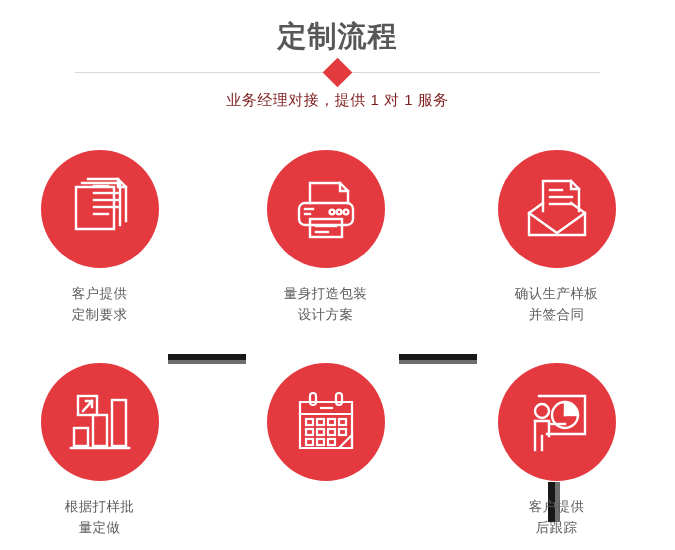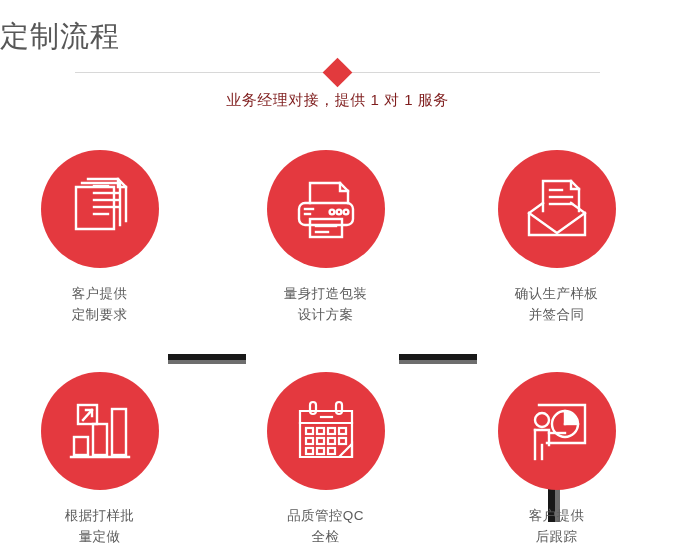--- a/index.html
+++ b/index.html
@@ -20,23 +20,23 @@
     position: absolute;
     top: 0; left: 0;
     width: 675px;
     height: 125px;
   }
   .page-title {
     position: absolute;
     top: 17px;
     left: 0;
     width: 675px;
-    text-align: left;
+    text-align: center;
     font-size: 29px;
-    font-weight: normal;
+    font-weight: bold;
     color: #575757;
     letter-spacing: 1px;
     line-height: 38px;
   }
   .divider-wrap {
     position: absolute;
     top: 72px;
     left: 75px;
     width: 525px;
     height: 2px;
@@ -76,21 +76,21 @@
     left: 0;
     width: 557px;
     height: 400px;
   }
   .step {
     position: absolute;
     width: 185px;
     text-align: center;
   }
   .step-r0 { top: 0px; }
-  .step-r1 { top: 222px; }
+  .step-r1 { top: 213px; }
   .step-c0 { left: 7px; }
   .step-c1 { left: 233px; }
   .step-c2 { left: 464px; }
 
   .circle {
     width: 118px;
     height: 118px;
     border-radius: 50%;
     background: #e4393f;
     margin: 0 auto;
@@ -269,22 +269,20 @@
         <rect x="12" y="39" width="7" height="6"></rect>
         <rect x="23" y="39" width="7" height="6"></rect>
         <rect x="34" y="39" width="7" height="6"></rect>
         <rect x="45" y="39" width="7" height="6"></rect>
         <rect x="12" y="49" width="7" height="6"></rect>
         <rect x="23" y="49" width="7" height="6"></rect>
         <rect x="34" y="49" width="7" height="6"></rect>
         <path d="M45 58 L58 45 V58 Z"></path>
       </svg>
     </div>
-    <div class="step-label">品质管控QC
-全检</div>
   </div>
 
   <div class="step step-r1 step-c2">
     <div class="circle">
       <svg width="64" height="64" viewBox="0 0 64 64" fill="none" stroke="#ffffff" stroke-width="2.4" stroke-linecap="square" stroke-linejoin="miter">
         <path d="M14 6 H60 V44 H22"></path>
         <circle cx="40" cy="25" r="13"></circle>
         <line x1="40" y1="12" x2="40" y2="25"></line>
         <line x1="40" y1="25" x2="53" y2="25"></line>
         <path d="M40 12 A13 13 0 0 1 53 25 L40 25 Z" fill="#ffffff" stroke="none"></path>

